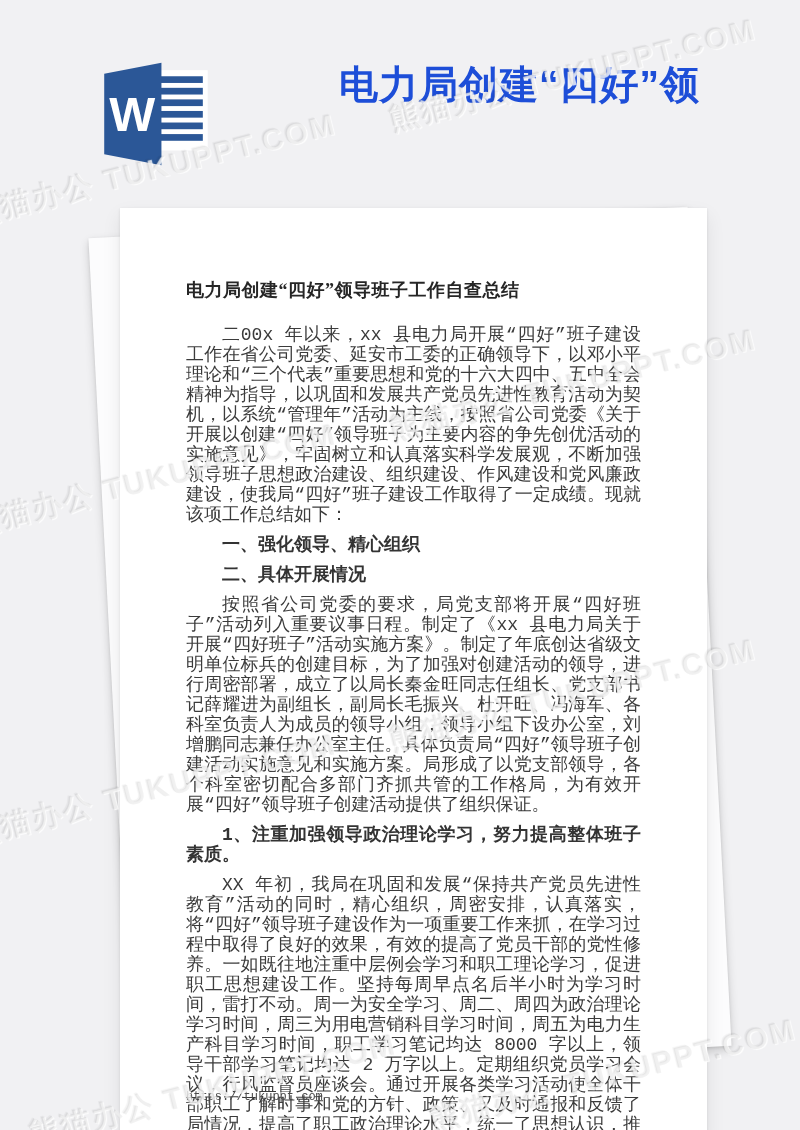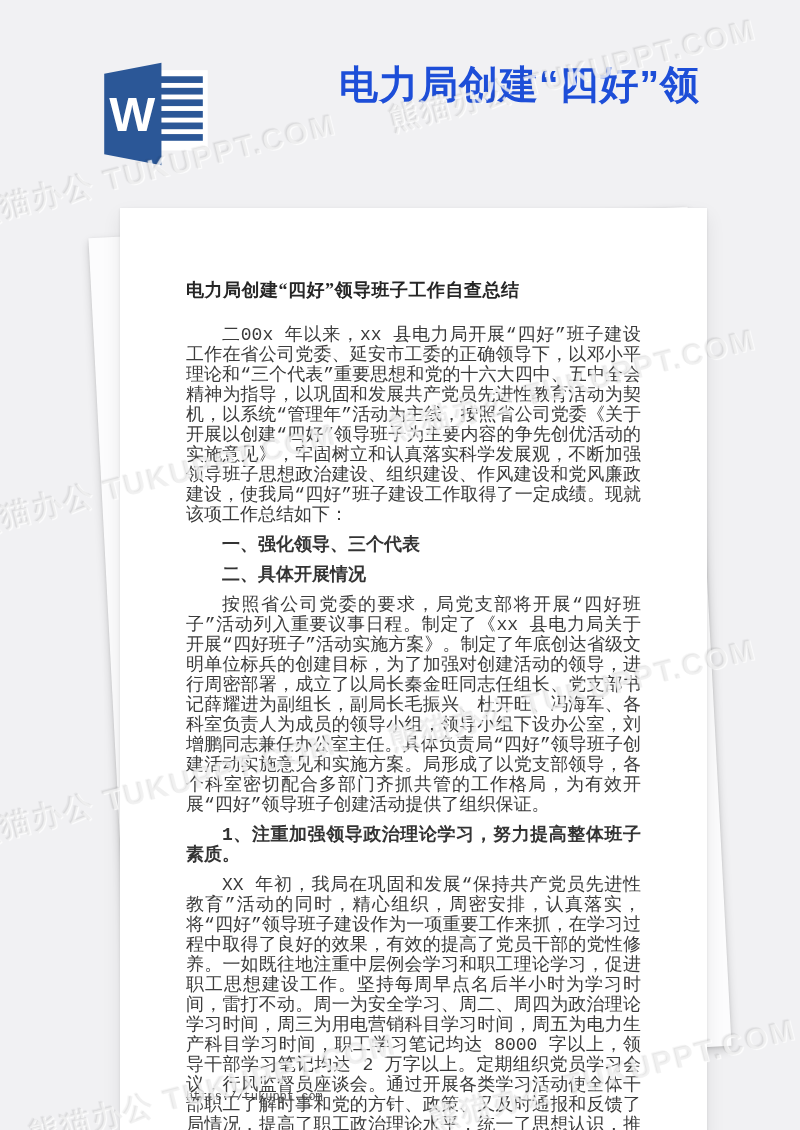--- a/index.html
+++ b/index.html
@@ -106,21 +106,21 @@
       <div>电力局创建“四好”领</div>
     </div>
   </div>
 
   <div class="sheet-behind"></div>
 
   <div class="page">
     <h1 class="doc-title">电力局创建“四好”领导班子工作自查总结</h1>
 
     <p class="block paragraph">二00x 年以来，xx 县电力局开展“四好”班子建设工作在省公司党委、延安市工委的正确领导下，以邓小平理论和“三个代表”重要思想和党的十六大四中、五中全会精神为指导，以巩固和发展共产党员先进性教育活动为契机，以系统“管理年”活动为主线，按照省公司党委《关于开展以创建“四好”领导班子为主要内容的争先创优活动的实施意见》，牢固树立和认真落实科学发展观，不断加强领导班子思想政治建设、组织建设、作风建设和党风廉政建设，使我局“四好”班子建设工作取得了一定成绩。现就该项工作总结如下：</p>
-    <p class="block heading">一、强化领导、三个代表</p>
+    <p class="block heading">一、强化领导、精心组织</p>
     <p class="block heading">二、具体开展情况</p>
     <p class="block paragraph">按照省公司党委的要求，局党支部将开展“四好班子”活动列入重要议事日程。制定了《xx 县电力局关于开展“四好班子”活动实施方案》。制定了年底创达省级文明单位标兵的创建目标，为了加强对创建活动的领导，进行周密部署，成立了以局长秦金旺同志任组长、党支部书记薛耀进为副组长，副局长毛振兴、杜开旺、冯海军、各科室负责人为成员的领导小组，领导小组下设办公室，刘增鹏同志兼任办公室主任。具体负责局“四好”领导班子创建活动实施意见和实施方案。局形成了以党支部领导，各个科室密切配合多部门齐抓共管的工作格局，为有效开展“四好”领导班子创建活动提供了组织保证。</p>
     <p class="block heading">1、注重加强领导政治理论学习，努力提高整体班子素质。</p>
     <p class="block paragraph">XX 年初，我局在巩固和发展“保持共产党员先进性教育”活动的同时，精心组织，周密安排，认真落实，将“四好”领导班子建设作为一项重要工作来抓，在学习过程中取得了良好的效果，有效的提高了党员干部的党性修养。一如既往地注重中层例会学习和职工理论学习，促进职工思想建设工作。坚持每周早点名后半小时为学习时间，雷打不动。周一为安全学习、周二、周四为政治理论学习时间，周三为用电营销科目学习时间，周五为电力生产科目学习时间，职工学习笔记均达 8000 字以上，领导干部学习笔记均达 2 万字以上。定期组织党员学习会议，行风监督员座谈会。通过开展各类学习活动使全体干部职工了解时事和党的方针、政策、又及时通报和反馈了局情况，提高了职工政治理论水平，统一了思想认识，推动了工作的开展，形成了全体职工上下齐心协力，共建“和谐电力、诚信地电”的良好氛围。</p>
     <p class="block heading">8、狠抓企业经营管理，确保企业各项经营指标按期完成。</p>
 
     <a class="footer-link" href="#">https://tukuppt.com</a>
   </div>
 
   <div class="watermark-layer">

